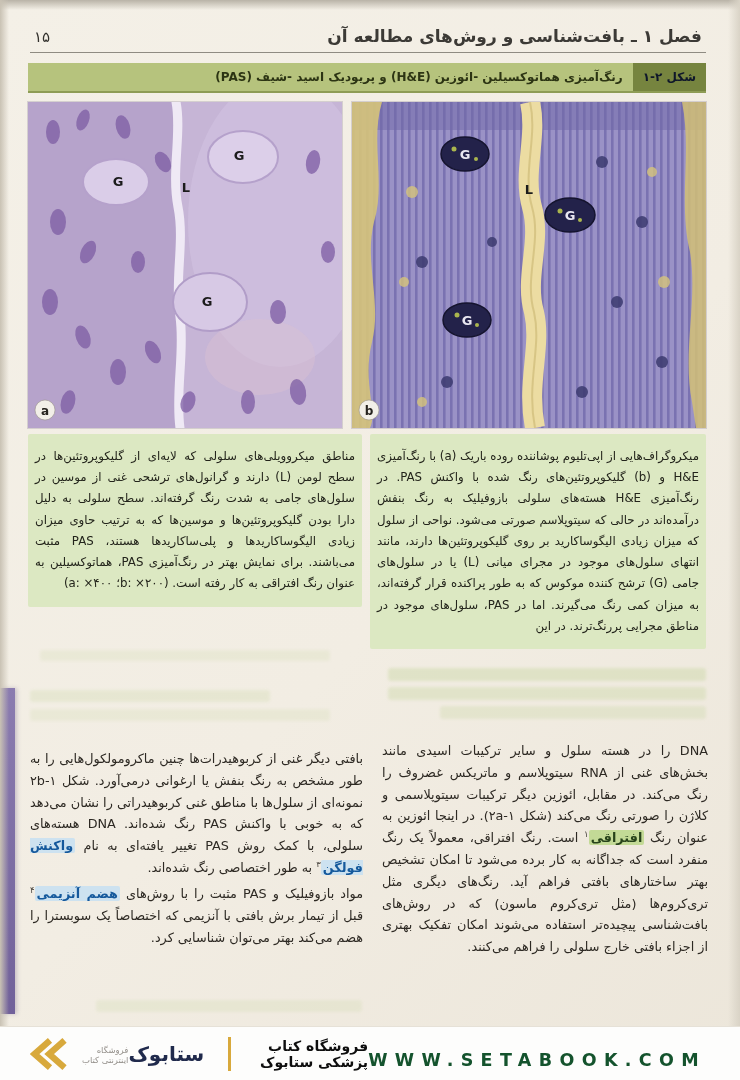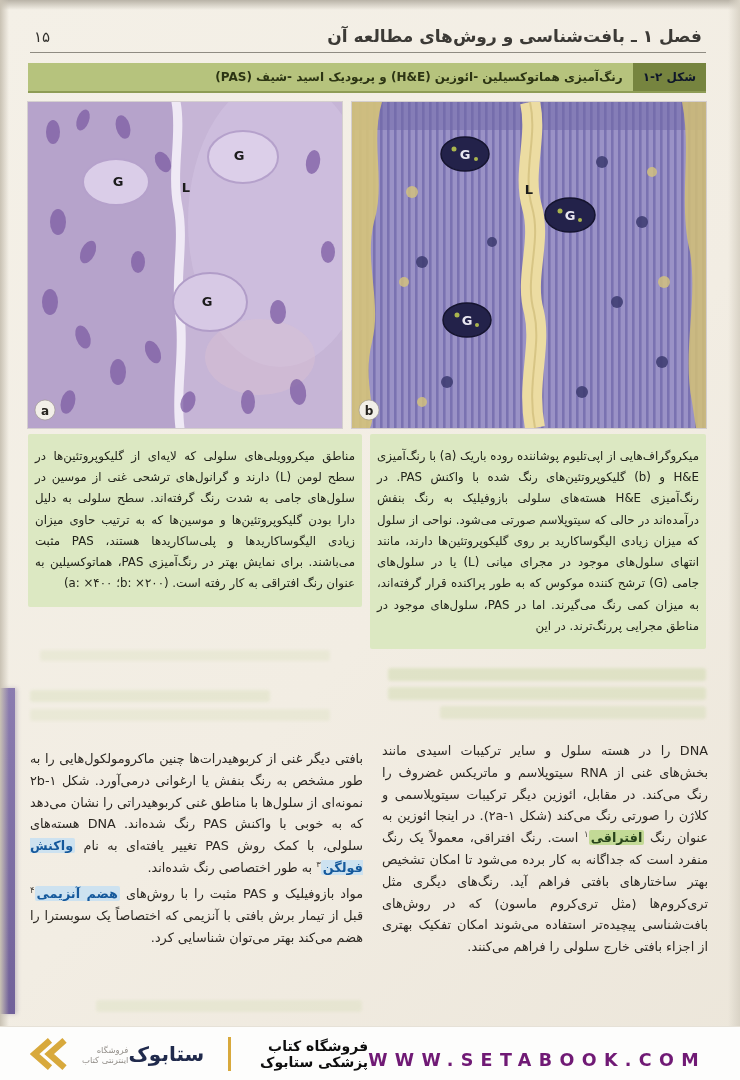--- a/index.html
+++ b/index.html
@@ -74,21 +74,21 @@
     border-top:1px solid #e6e1d7; display:flex; align-items:center;
     justify-content:space-between; padding:0 34px 0 30px; }
   .logo-wrap { display:flex; align-items:center; gap:10px; }
   .logo-icon svg { display:block; }
   .logo-texts { display:flex; flex-direction:row; align-items:flex-end; direction:rtl; }
   .logo-name { font-size:20px; font-weight:bold; color:#202a4c; line-height:1.1; }
   .logo-tagline { font-size:8.5px; color:#95918c; letter-spacing:.5px; margin-top:1px; }
   .logo-sep { width:3px; height:34px; background:#d8a93c; margin-right:2px; margin-left:14px; }
   .footer-right { display:flex; flex-direction:row; align-items:flex-end; }
   .store-title { font-size:14px; font-weight:bold; color:#0e0e0e; direction:rtl; }
-  .website { font-size:17.5px; font-weight:bold; color:#701a75; letter-spacing:.42em; margin-top:0; }
+  .website { font-size:17.5px; font-weight:bold; color:#14532d; letter-spacing:.42em; margin-top:0; }
 </style>
 </head>
 <body>
 
 <div class="photo">
 
   <div class="purple-strip"></div>
 
   <header class="page-header">
     <span class="chapter-title">فصل ۱ ـ بافت‌شناسی و روش‌های مطالعه آن</span>

